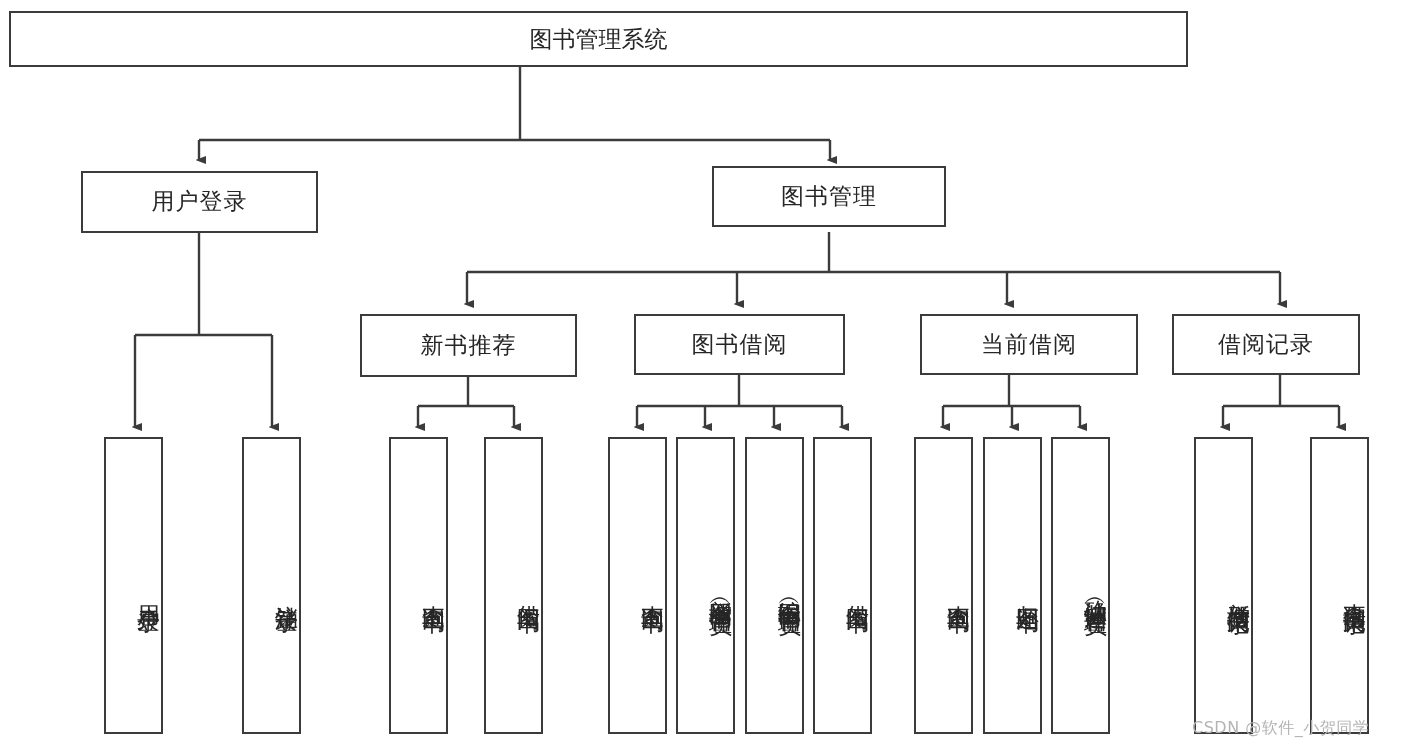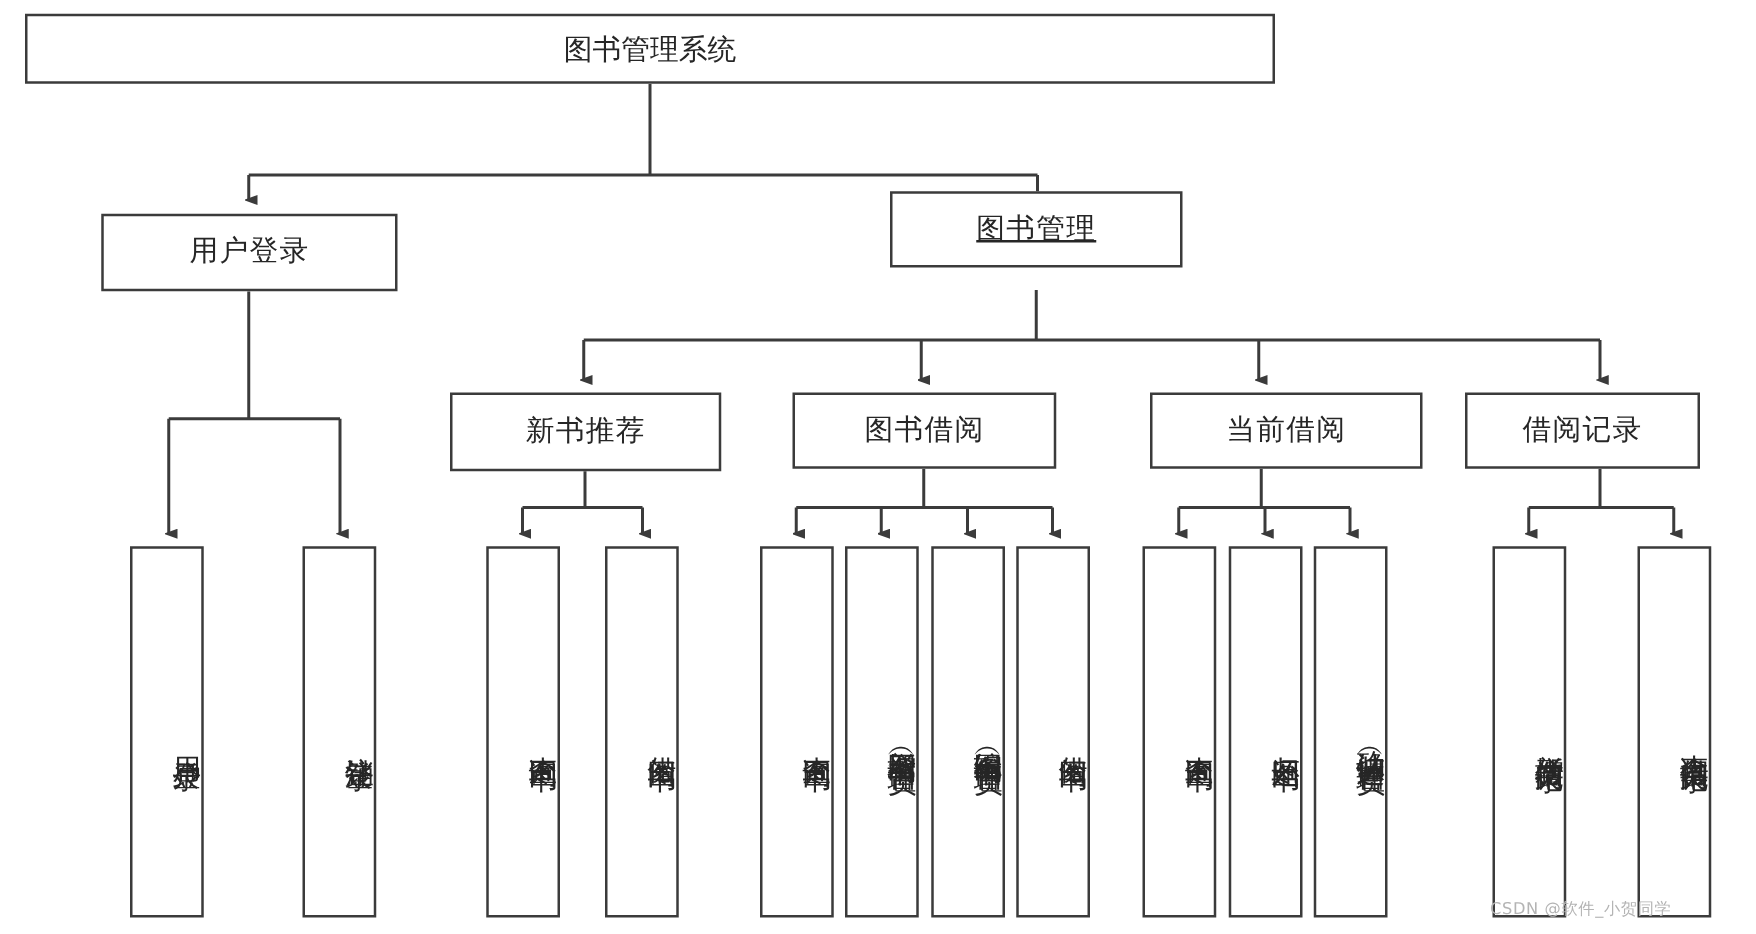--- a/index.html
+++ b/index.html
@@ -54,21 +54,21 @@
     padding-top: 10px;
     line-height: 1.05;
   }
   .node.vert > span {
     writing-mode: vertical-rl;
     text-orientation: upright;
     display: block;
   }
   .watermark {
     position: absolute;
-    font-size: 13px;
+    font-size: 16px;
     color: #b4b4b4;
     letter-spacing: 0.5px;
     white-space: nowrap;
     pointer-events: none;
   }
 </style>
 </head>
 <body>
 
 <div id="canvas">
@@ -116,28 +116,28 @@
       <path d="M1012,406 L1012,427" marker-end="url(#arrow)"></path>
       <path d="M1080,406 L1080,427" marker-end="url(#arrow)"></path>
 
       <path d="M1280,375 L1280,406"></path>
       <path d="M1223,406 L1339,406"></path>
       <path d="M1223,406 L1223,427" marker-end="url(#arrow)"></path>
       <path d="M1339,406 L1339,427" marker-end="url(#arrow)"></path>
     </g>
   </svg>
 
-  <div class="node root" style="left:20px; top:11px; width:1000px; height:56px;font-family:Liberation Serif, serif;">
+  <div class="node root" style="left:9px; top:11px; width:1179px; height:56px;font-family:Liberation Serif, serif;">
     <span>图书管理系统</span>
   </div>
 
   <div class="node horiz" style="left:81px; top:171px; width:237px; height:62px;">
     <span>用户登录</span>
   </div>
-  <div class="node horiz" style="left:712px; top:153px; width:234px; height:61px;text-decoration:underline;">
+  <div class="node horiz" style="left:712px; top:166px; width:234px; height:61px;">
     <span>图书管理</span>
   </div>
 
   <div class="node horiz" style="left:360px; top:314px; width:217px; height:63px;">
     <span>新书推荐</span>
   </div>
   <div class="node horiz" style="left:634px; top:314px; width:211px; height:61px;">
     <span>图书借阅</span>
   </div>
   <div class="node horiz" style="left:900px; top:314px; width:218px; height:61px;margin-left:20px;">

